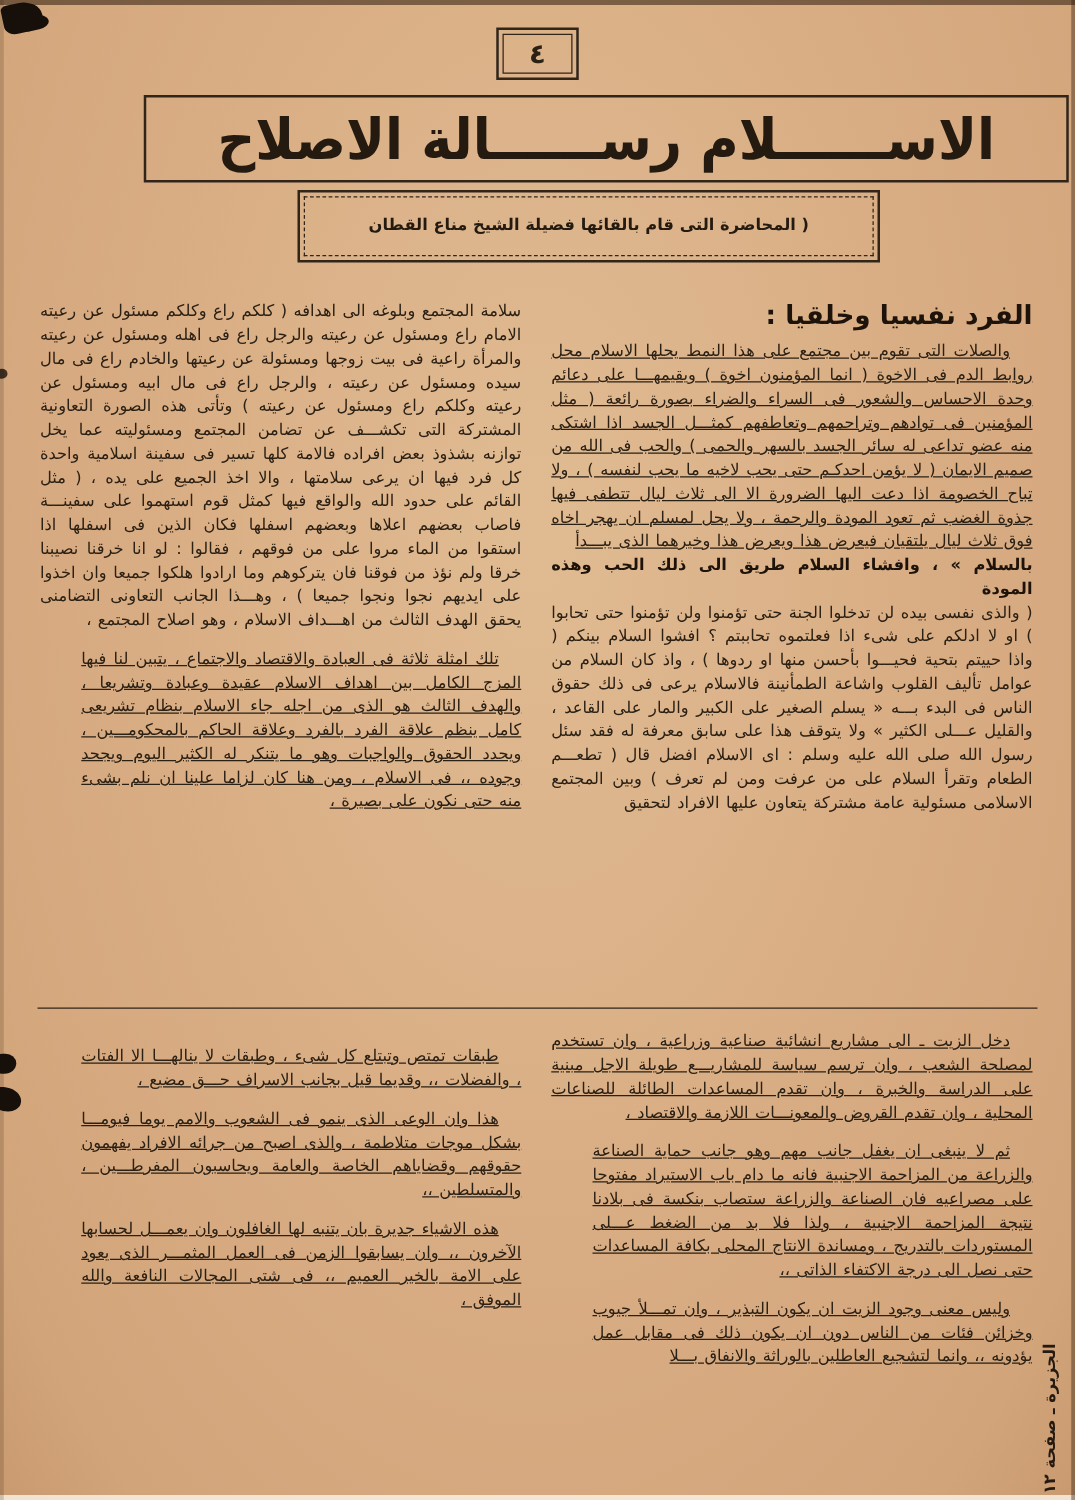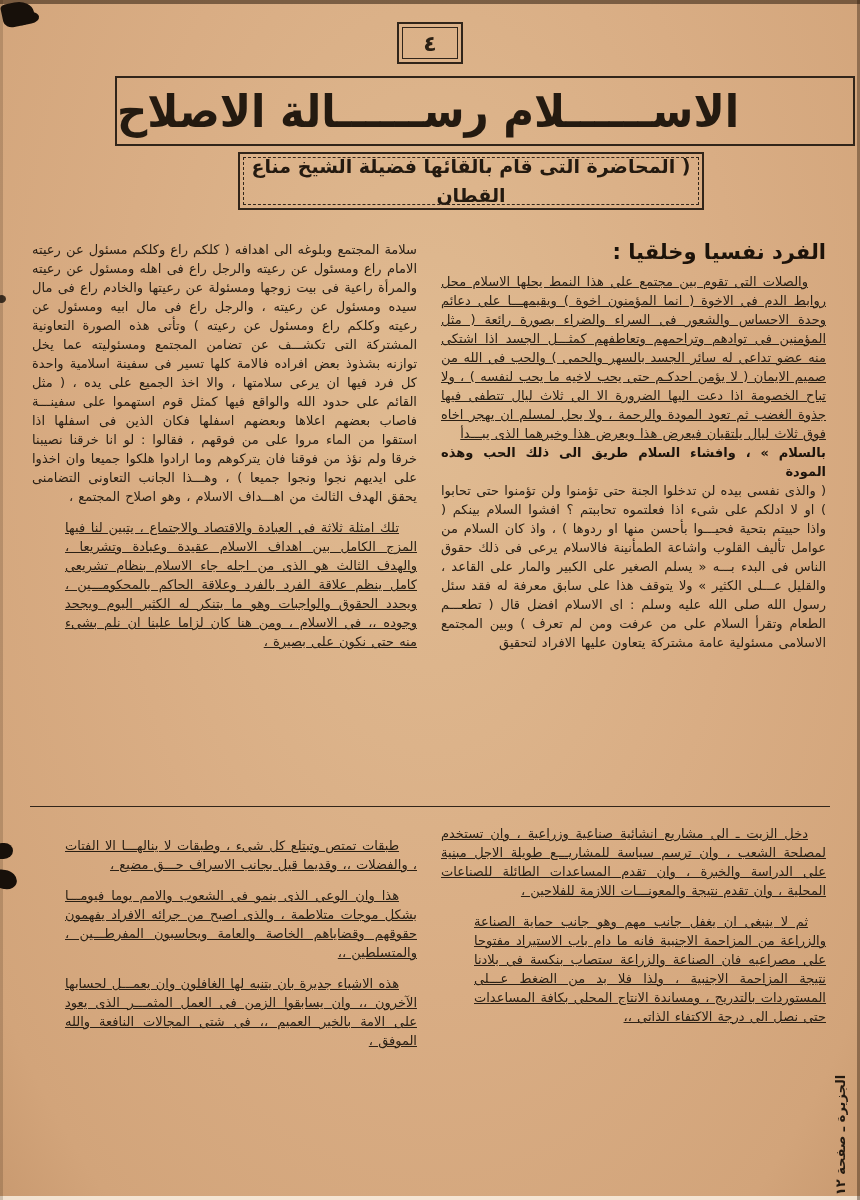--- a/index.html
+++ b/index.html
@@ -52,21 +52,21 @@
   .title-box {
     position: absolute;
     top: 76px;
     left: 115px;
     width: 740px;
     height: 70px;
     border: 2px solid #31251a;
     box-sizing: border-box;
     display: flex;
     align-items: center;
-    justify-content: flex-end;
+    justify-content: center;
   }
   .title-text {
     font-size: 42px;
     font-weight: bold;
     white-space: nowrap;
     letter-spacing: 0.5px;
     color: #241a10;
     transform: scaleY(1.08);
   }
   .lecture-box {
@@ -78,21 +78,21 @@
     box-sizing: border-box;
     border: 2px solid #31251a;
     outline: 1.5px dashed #31251a;
     outline-offset: -6px;
     display: flex;
     flex-direction: column;
     align-items: center;
     justify-content: center;
     text-align: center;
     font-weight: bold;
-    font-size: 19px;
+    font-size: 13px;
     line-height: 1.55;
     color: #241a10;
     padding: 16px 10px;
   }
 
   
   .body-top {
     position: absolute;
     top: 240px;
     left: 32px;
@@ -212,22 +212,23 @@
     <div class="col">
       <p>سلامة المجتمع وبلوغه الى اهدافه ( كلكم راع وكلكم مسئول عن رعيته الامام راع ومسئول عن رعيته والرجل راع فى اهله ومسئول عن رعيته والمرأة راعية فى بيت زوجها ومسئولة عن رعيتها والخادم راع فى مال سيده ومسئول عن رعيته ، والرجل راع فى مال ابيه ومسئول عن رعيته وكلكم راع ومسئول عن رعيته ) وتأتى هذه الصورة التعاونية المشتركة التى تكشـــف عن تضامن المجتمع ومسئوليته عما يخل توازنه بشذوذ بعض افراده فالامة كلها تسير فى سفينة اسلامية واحدة كل فرد فيها ان يرعى سلامتها ، والا اخذ الجميع على يده ، ( مثل القائم على حدود الله والواقع فيها كمثل قوم استهموا على سفينـــة فاصاب بعضهم اعلاها وبعضهم اسفلها فكان الذين فى اسفلها اذا استقوا من الماء مروا على من فوقهم ، فقالوا : لو انا خرقنا نصيبنا خرقا ولم نؤذ من فوقنا فان يتركوهم وما ارادوا هلكوا جميعا وان اخذوا على ايديهم نجوا ونجوا جميعا ) ، وهـــذا الجانب التعاونى التضامنى يحقق الهدف الثالث من اهـــداف الاسلام ، وهو اصلاح المجتمع ،</p>
       <p class="indent spaced">تلك امثلة ثلاثة فى العبادة والاقتصاد والاجتماع ، يتبين لنا فيها المزج الكامل بين اهداف الاسلام عقيدة وعبادة وتشريعا ، والهدف الثالث هو الذى من اجله جاء الاسلام بنظام تشريعى كامل ينظم علاقة الفرد بالفرد وعلاقة الحاكم بالمحكومـــين ، ويحدد الحقوق والواجبات وهو ما يتنكر له الكثير اليوم ويجحد وجوده ،، فى الاسلام ، ومن هنا كان لزاما علينا ان نلم بشىء منه حتى نكون على بصيرة ،</p>
     </div>
   </div>
 
   <div class="divider"></div>
 
   <div class="body-bottom">
     <div class="col">
-      <p class="indent">دخل الزيت ـ الى مشاريع انشائية صناعية وزراعية ، وان تستخدم لمصلحة الشعب ، وان ترسم سياسة للمشاريـــع طويلة الاجل مبنية على الدراسة والخبرة ، وان تقدم المساعدات الطائلة للصناعات المحلية ، وان تقدم نتيجة والمعونـــات اللازمة للفلاحين ،</p>
+      <p class="indent">دخل الزيت ـ الى مشاريع انشائية صناعية وزراعية ، وان تستخدم لمصلحة الشعب ، وان ترسم سياسة للمشاريـــع طويلة الاجل مبنية على الدراسة والخبرة ، وان تقدم المساعدات الطائلة للصناعات المحلية ، وان تقدم القروض والمعونـــات اللازمة والاقتصاد ،</p>
       <p class="indent spaced">ثم لا ينبغى ان يغفل جانب مهم وهو جانب حماية الصناعة والزراعة من المزاحمة الاجنبية فانه ما دام باب الاستيراد مفتوحا على مصراعيه فان الصناعة والزراعة ستصاب بنكسة فى بلادنا نتيجة المزاحمة الاجنبية ، ولذا فلا بد من الضغط عـــلى المستوردات بالتدريج ، ومساندة الانتاج المحلى بكافة المساعدات حتى نصل الى درجة الاكتفاء الذاتى ،،</p>
+      <p class="indent spaced">وليس معنى وجود الزيت ان يكون التبذير ، وان تمـــلأ جيوب وخزائن فئات من الناس دون ان يكون ذلك فى مقابل عمل يؤدونه ،، وانما لتشجيع العاطلين بالوراثة والانفاق بـــلا</p>
     </div>
     <div class="col">
       <p class="indent spaced">طبقات تمتص وتبتلع كل شىء ، وطبقات لا ينالهـــا الا الفتات ، والفضلات ،، وقديما قيل بجانب الاسراف حـــق مضيع ،</p>
       <p class="indent spaced">هذا وان الوعى الذى ينمو فى الشعوب والامم يوما فيومـــا بشكل موجات متلاطمة ، والذى اصبح من جرائه الافراد يفهمون حقوقهم وقضاياهم الخاصة والعامة ويحاسبون المفرطـــين ، والمتسلطين ،،</p>
       <p class="indent spaced">هذه الاشياء جديرة بان يتنبه لها الغافلون وان يعمـــل لحسابها الآخرون ،، وان يسابقوا الزمن فى العمل المثمـــر الذى يعود على الامة بالخير العميم ،، فى شتى المجالات النافعة والله الموفق ،</p>
     </div>
   </div>
 
   <div class="page-footer">الجزيرة ـ صفحة ١٢</div>
 

